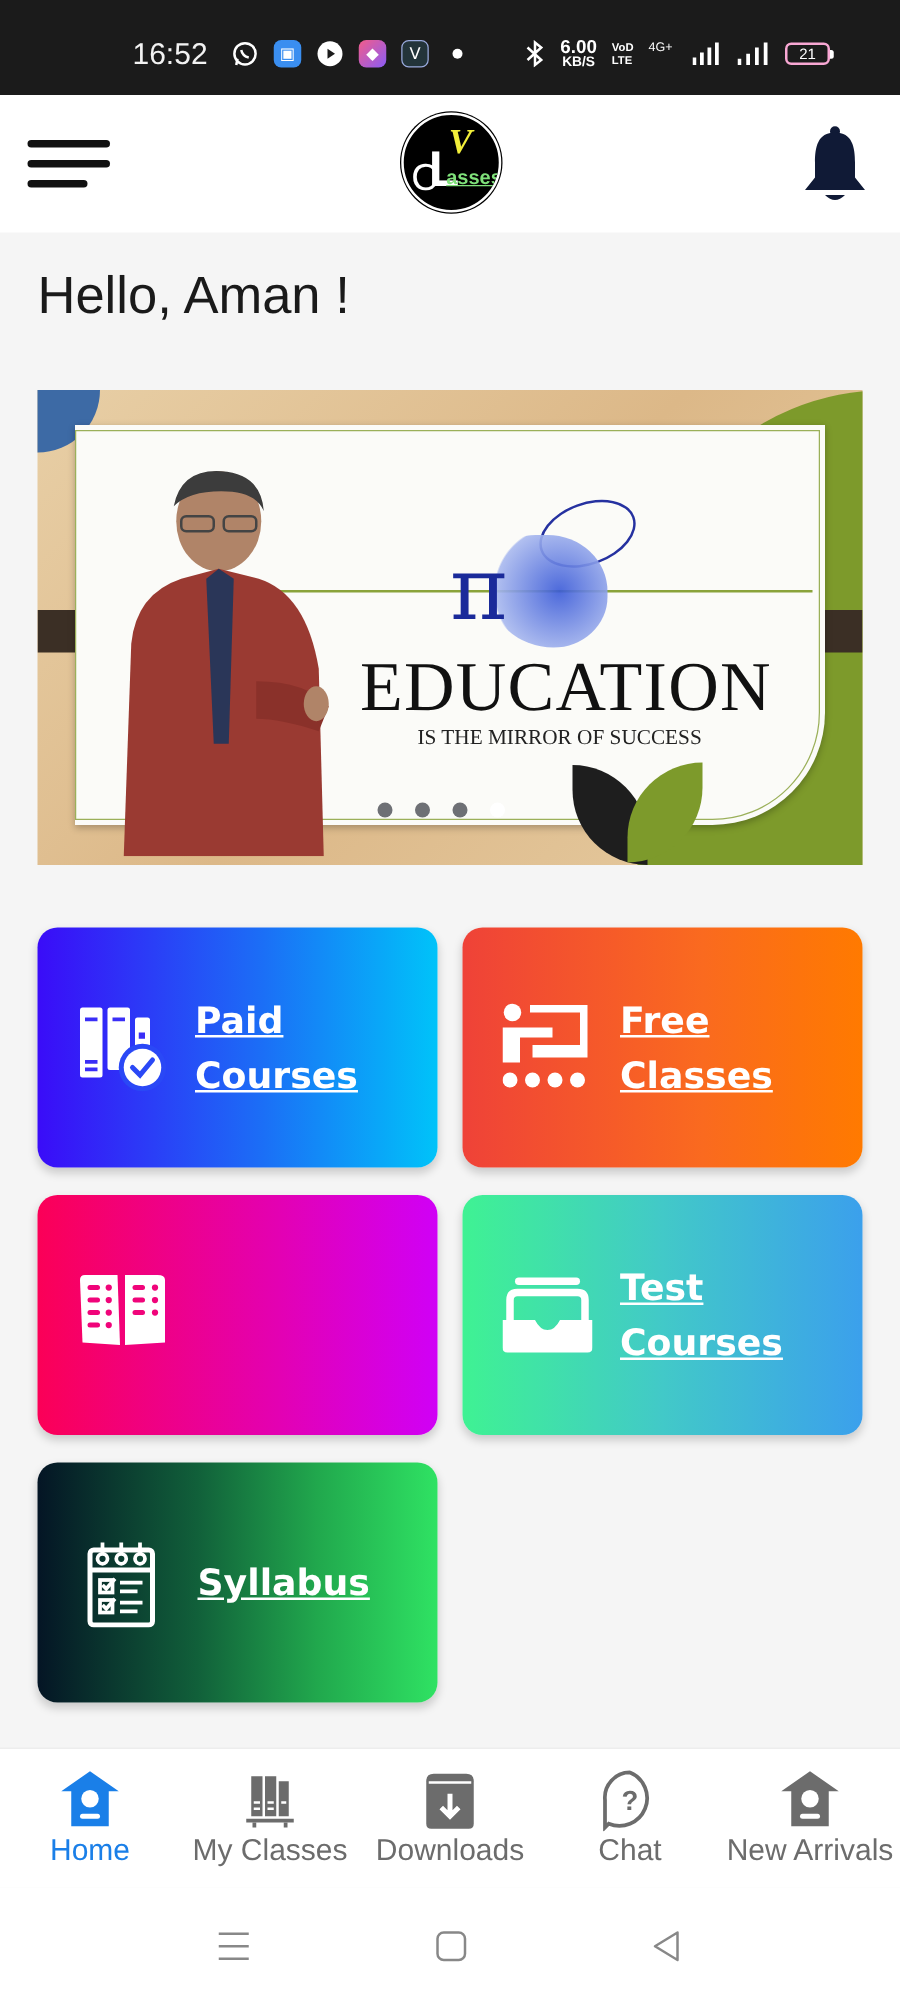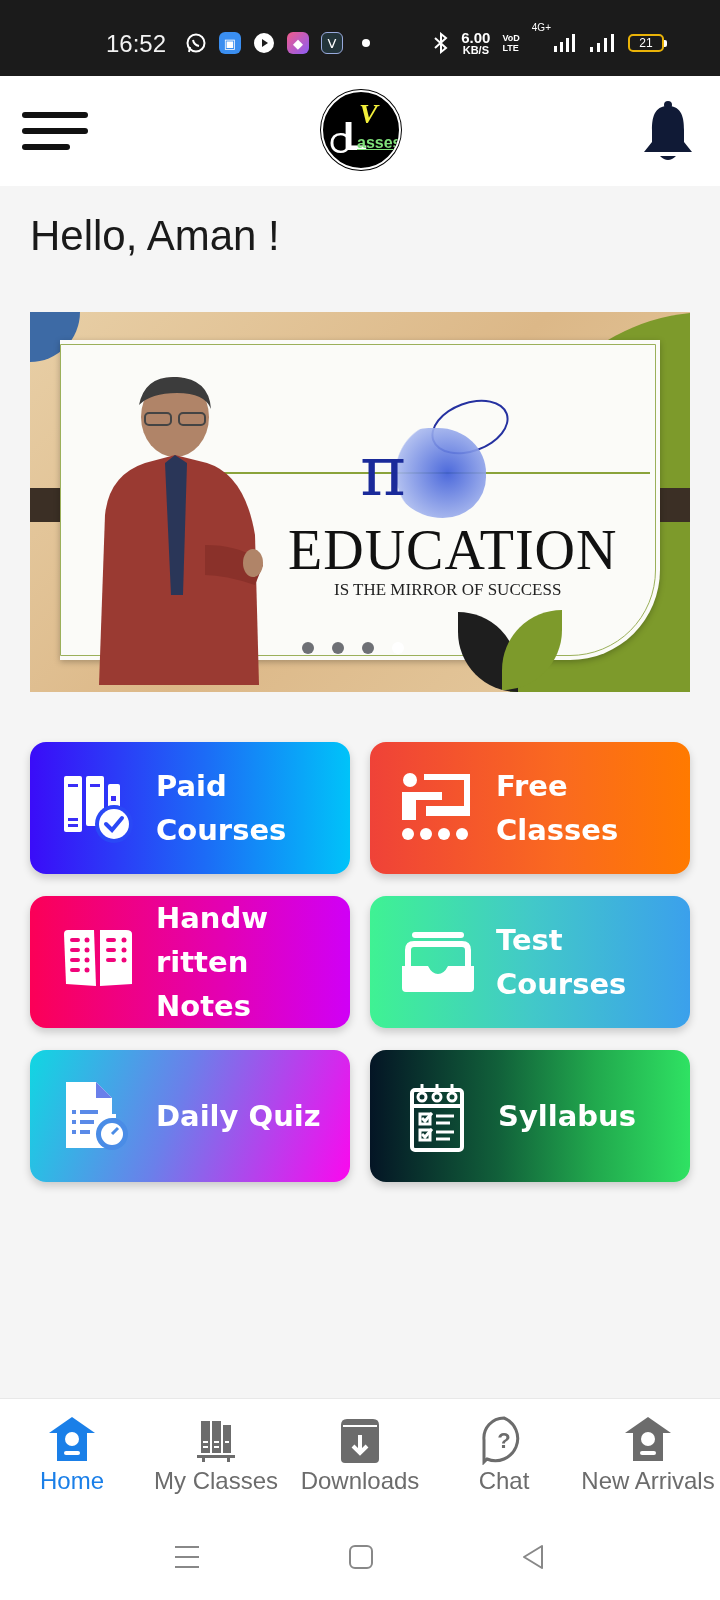--- a/index.html
+++ b/index.html
@@ -4,21 +4,21 @@
 <style>
   * { box-sizing: border-box; margin: 0; padding: 0; }
   html, body { width: 720px; height: 1600px; overflow: hidden; background: #f5f5f5; font-family: "DejaVu Sans", sans-serif; }
   .statusbar { position: absolute; top: 0; left: 0; width: 720px; height: 76px; background: #1b1b1b; color: #fff; }
   .sb-time { position: absolute; left: 106px; top: 30px; font-family: "Liberation Sans", sans-serif; font-size: 24px; color: #f2f2f2; }
   .sb-icons { position: absolute; left: 185px; top: 32px; display: flex; gap: 12px; align-items: center; }
   .sb-app { width: 22px; height: 22px; border-radius: 6px; display: flex; align-items: center; justify-content: center; font-size: 13px; color: #fff; }
   .sb-right { position: absolute; right: 56px; top: 30px; display: flex; gap: 12px; align-items: center; font-family: "Liberation Sans", sans-serif; color: #fff; }
   .sb-speed { font-size: 11px; line-height: 11px; text-align: center; font-weight: bold; }
   .sb-volte { font-size: 9px; line-height: 10px; font-weight: bold; }
-  .sb-bat { width: 36px; height: 18px; border: 2px solid #eab308; border-radius: 5px; font-size: 12px; text-align: center; line-height: 14px; position: relative; }
+  .sb-bat { width: 36px; height: 18px; border: 2px solid #f9a8d4; border-radius: 5px; font-size: 12px; text-align: center; line-height: 14px; position: relative; }
   .sb-bat::after { content: ""; position: absolute; right: -5px; top: 4px; width: 3px; height: 7px; background: #fff; border-radius: 0 2px 2px 0; }
 
   .appbar { position: absolute; top: 76px; left: 0; width: 720px; height: 110px; background: #fff; }
   .hamburger { position: absolute; left: 22px; top: 36px; width: 66px; height: 40px; cursor: pointer; }
   .hamburger span { display: block; height: 6px; background: #111; border-radius: 3px; margin-bottom: 10px; }
   .hamburger span:nth-child(1), .hamburger span:nth-child(2) { width: 66px; }
   .hamburger span:nth-child(3) { width: 48px; }
   .logo { position: absolute; left: 321px; top: 14px; width: 80px; height: 80px; border-radius: 50%; background: #000; border: 2px solid #fff; box-shadow: 0 0 0 1px #000; overflow: hidden; }
   .logo .lv { position: absolute; left: 36px; top: 6px; color: #f2ef3a; font-family: "Liberation Serif", serif; font-style: italic; font-size: 28px; font-weight: bold; }
   .logo .lc { position: absolute; left: 6px; top: 34px; color: #fff; font-family: "Liberation Sans", sans-serif; font-size: 30px; }
@@ -42,21 +42,21 @@
   .banner .atom { position: absolute; left: 370px; top: 62px; width: 80px; height: 50px; border: 2px solid #2531a0; border-radius: 50%; transform: rotate(-20deg); }
   .banner .edu { position: absolute; left: 228px; top: 178px; font-family: "Liberation Serif", serif; font-size: 56px; color: #111; letter-spacing: 1px; }
   .banner .tagline { position: absolute; left: 274px; top: 240px; font-family: "Liberation Serif", serif; font-size: 17px; color: #222; }
   .banner .leaf1 { position: absolute; left: 428px; top: 300px; width: 60px; height: 80px; background: #1e1e1e; border-radius: 0 60px 0 60px; }
   .banner .leaf2 { position: absolute; left: 472px; top: 298px; width: 60px; height: 80px; background: #7d9a2b; border-radius: 60px 0 60px 0; }
   .dots { position: absolute; left: 272px; top: 330px; display: flex; gap: 18px; }
   .dot { width: 12px; height: 12px; border-radius: 50%; background: #6e7075; cursor: pointer; }
   .dot.active { background: #fff; }
 
   .grid { position: absolute; left: 30px; top: 742px; width: 660px; display: grid; grid-template-columns: 320px 320px; column-gap: 20px; row-gap: 22px; }
-  .tile { height: 132px; border-radius: 16px; display: flex; align-items: center; padding-left: 32px; box-shadow: 0 4px 8px rgba(0,0,0,.18); color: #fff; cursor: pointer; }
+  .tile { height: 192px; border-radius: 16px; display: flex; align-items: center; padding-left: 32px; box-shadow: 0 4px 8px rgba(0,0,0,.18); color: #fff; cursor: pointer; text-decoration: underline; }
   .tile .ticon { width: 72px; height: 72px; flex: none; }
   .tile .tlabel { margin-left: 22px; font-family: "DejaVu Sans", sans-serif; font-weight: bold; font-size: 29px; line-height: 44px; width: 190px; }
   .t1 { background: linear-gradient(90deg,#3a0cf8,#1c6cf6 55%,#00c3f9); }
   .t2 { background: linear-gradient(90deg,#ef4238,#fa6a1f 60%,#ff7a00); align-items: center; }
   .t3 { background: linear-gradient(90deg,#fb0057,#e301b2 60%,#d000f6); }
   .t4 { background: linear-gradient(90deg,#3ff293,#42c9c8 50%,#3ba0ec); }
   .t5 { background: linear-gradient(110deg,#10d7e2,#6a80ea 45%,#fb08ee); }
   .t6 { background: linear-gradient(90deg,#041525,#11603a 40%,#21a84d 70%,#2fe263); justify-content: center; }
 
   .bottomnav { position: absolute; left: 0; top: 1398px; width: 720px; height: 112px; background: #fff; border-top: 1px solid #e8e8e8; display: flex; }
@@ -95,21 +95,21 @@
         <path d="M2 6 L13 16 L8 20 L8 2 L13 6 L2 16" stroke="#fff" stroke-width="2" fill="none"></path>
       </svg>
     <div class="sb-speed">
       <div style="font-size:15px;line-height:15px">6.00</div>
       <div>KB/S</div>
     </div>
     <div class="sb-volte">
       <div>VoD</div>
       <div>LTE</div>
     </div>
-    <div style="display:flex;gap:3px">
+    <div style="display:flex;align-items:flex-end;gap:16px">
       <span style="font-size:10px;position:relative;top:-10px">4G+</span>
       <svg width="24" height="22" viewBox="0 0 24 22">
           <rect x="0" y="14" width="3" height="6" fill="#fff"></rect>
           <rect x="6" y="10" width="3" height="10" fill="#fff"></rect>
           <rect x="12" y="6" width="3" height="14" fill="#fff"></rect>
           <rect x="18" y="2" width="3" height="18" fill="#fff"></rect>
         </svg>
     </div>
     <svg width="26" height="22" viewBox="0 0 26 22">
         <rect x="0" y="15" width="3" height="5" fill="#fff"></rect>
@@ -219,48 +219,28 @@
           <rect x="8" y="42" width="10" height="4" rx="2"></rect>
           <circle cx="25" cy="44" r="2.5"></circle>
       <rect x="44" y="12" width="10" height="4" rx="2"></rect>
           <circle cx="62" cy="14" r="2.5"></circle>
           <rect x="44" y="22" width="10" height="4" rx="2"></rect>
           <circle cx="62" cy="24" r="2.5"></circle>
           <rect x="44" y="32" width="10" height="4" rx="2"></rect>
           <circle cx="62" cy="34" r="2.5"></circle>
         </g>
     </svg>
-    <span class="tlabel">Handw ritten Notes</span>
   </div>
   <div class="tile t4">
     <svg class="ticon" viewBox="0 0 72 72">
       <rect x="10" y="6" width="52" height="6" rx="3" fill="#fff"></rect>
       <path d="M6 44 L6 24 Q6 18 12 18 L60 18 Q66 18 66 24 L66 44" stroke="#fff" stroke-width="6" fill="none"></path>
       <path d="M0 40 L26 40 Q30 48 36 48 Q42 48 46 40 L72 40 L72 62 Q72 66 68 66 L4 66 Q0 66 0 62 Z" fill="#fff"></path>
     </svg>
     <span class="tlabel">Test Courses</span>
-  </div>
-  <div class="tile t5">
-    <svg class="ticon" viewBox="0 0 72 72">
-      <path d="M4 2 L34 2 L50 18 L50 68 L4 68 Z" fill="#fff"></path>
-      <path d="M34 2 L34 18 L50 18 Z" fill="#6a7fea"></path>
-      <g fill="#5a8ae8">
-          <rect x="10" y="30" width="4" height="4"></rect>
-          <rect x="18" y="30" width="18" height="4"></rect>
-          <rect x="10" y="40" width="4" height="4"></rect>
-          <rect x="18" y="40" width="14" height="4"></rect>
-          <rect x="10" y="50" width="4" height="4"></rect>
-          <rect x="18" y="50" width="10" height="4"></rect>
-        </g>
-      <circle cx="50" cy="54" r="16" fill="#4a8ce6"></circle>
-      <circle cx="50" cy="54" r="11" fill="#fff"></circle>
-      <path d="M50 54 L56 48" stroke="#4a8ce6" stroke-width="3"></path>
-      <rect x="46" y="34" width="8" height="4" fill="#fff"></rect>
-    </svg>
-    <span class="tlabel">Daily Quiz</span>
   </div>
   <div class="tile t6">
     <svg class="ticon" viewBox="0 0 72 72">
       <rect x="8" y="10" width="50" height="60" rx="3" fill="none" stroke="#fff" stroke-width="4"></rect>
       <line x1="8" y1="26" x2="58" y2="26" stroke="#fff" stroke-width="4"></line>
       <circle cx="18" cy="17" r="4" fill="none" stroke="#fff" stroke-width="3"></circle>
         <circle cx="33" cy="17" r="4" fill="none" stroke="#fff" stroke-width="3"></circle>
         <circle cx="48" cy="17" r="4" fill="none" stroke="#fff" stroke-width="3"></circle>
       <line x1="18" y1="4" x2="18" y2="13" stroke="#fff" stroke-width="3"></line>
         <line x1="33" y1="4" x2="33" y2="13" stroke="#fff" stroke-width="3"></line>

